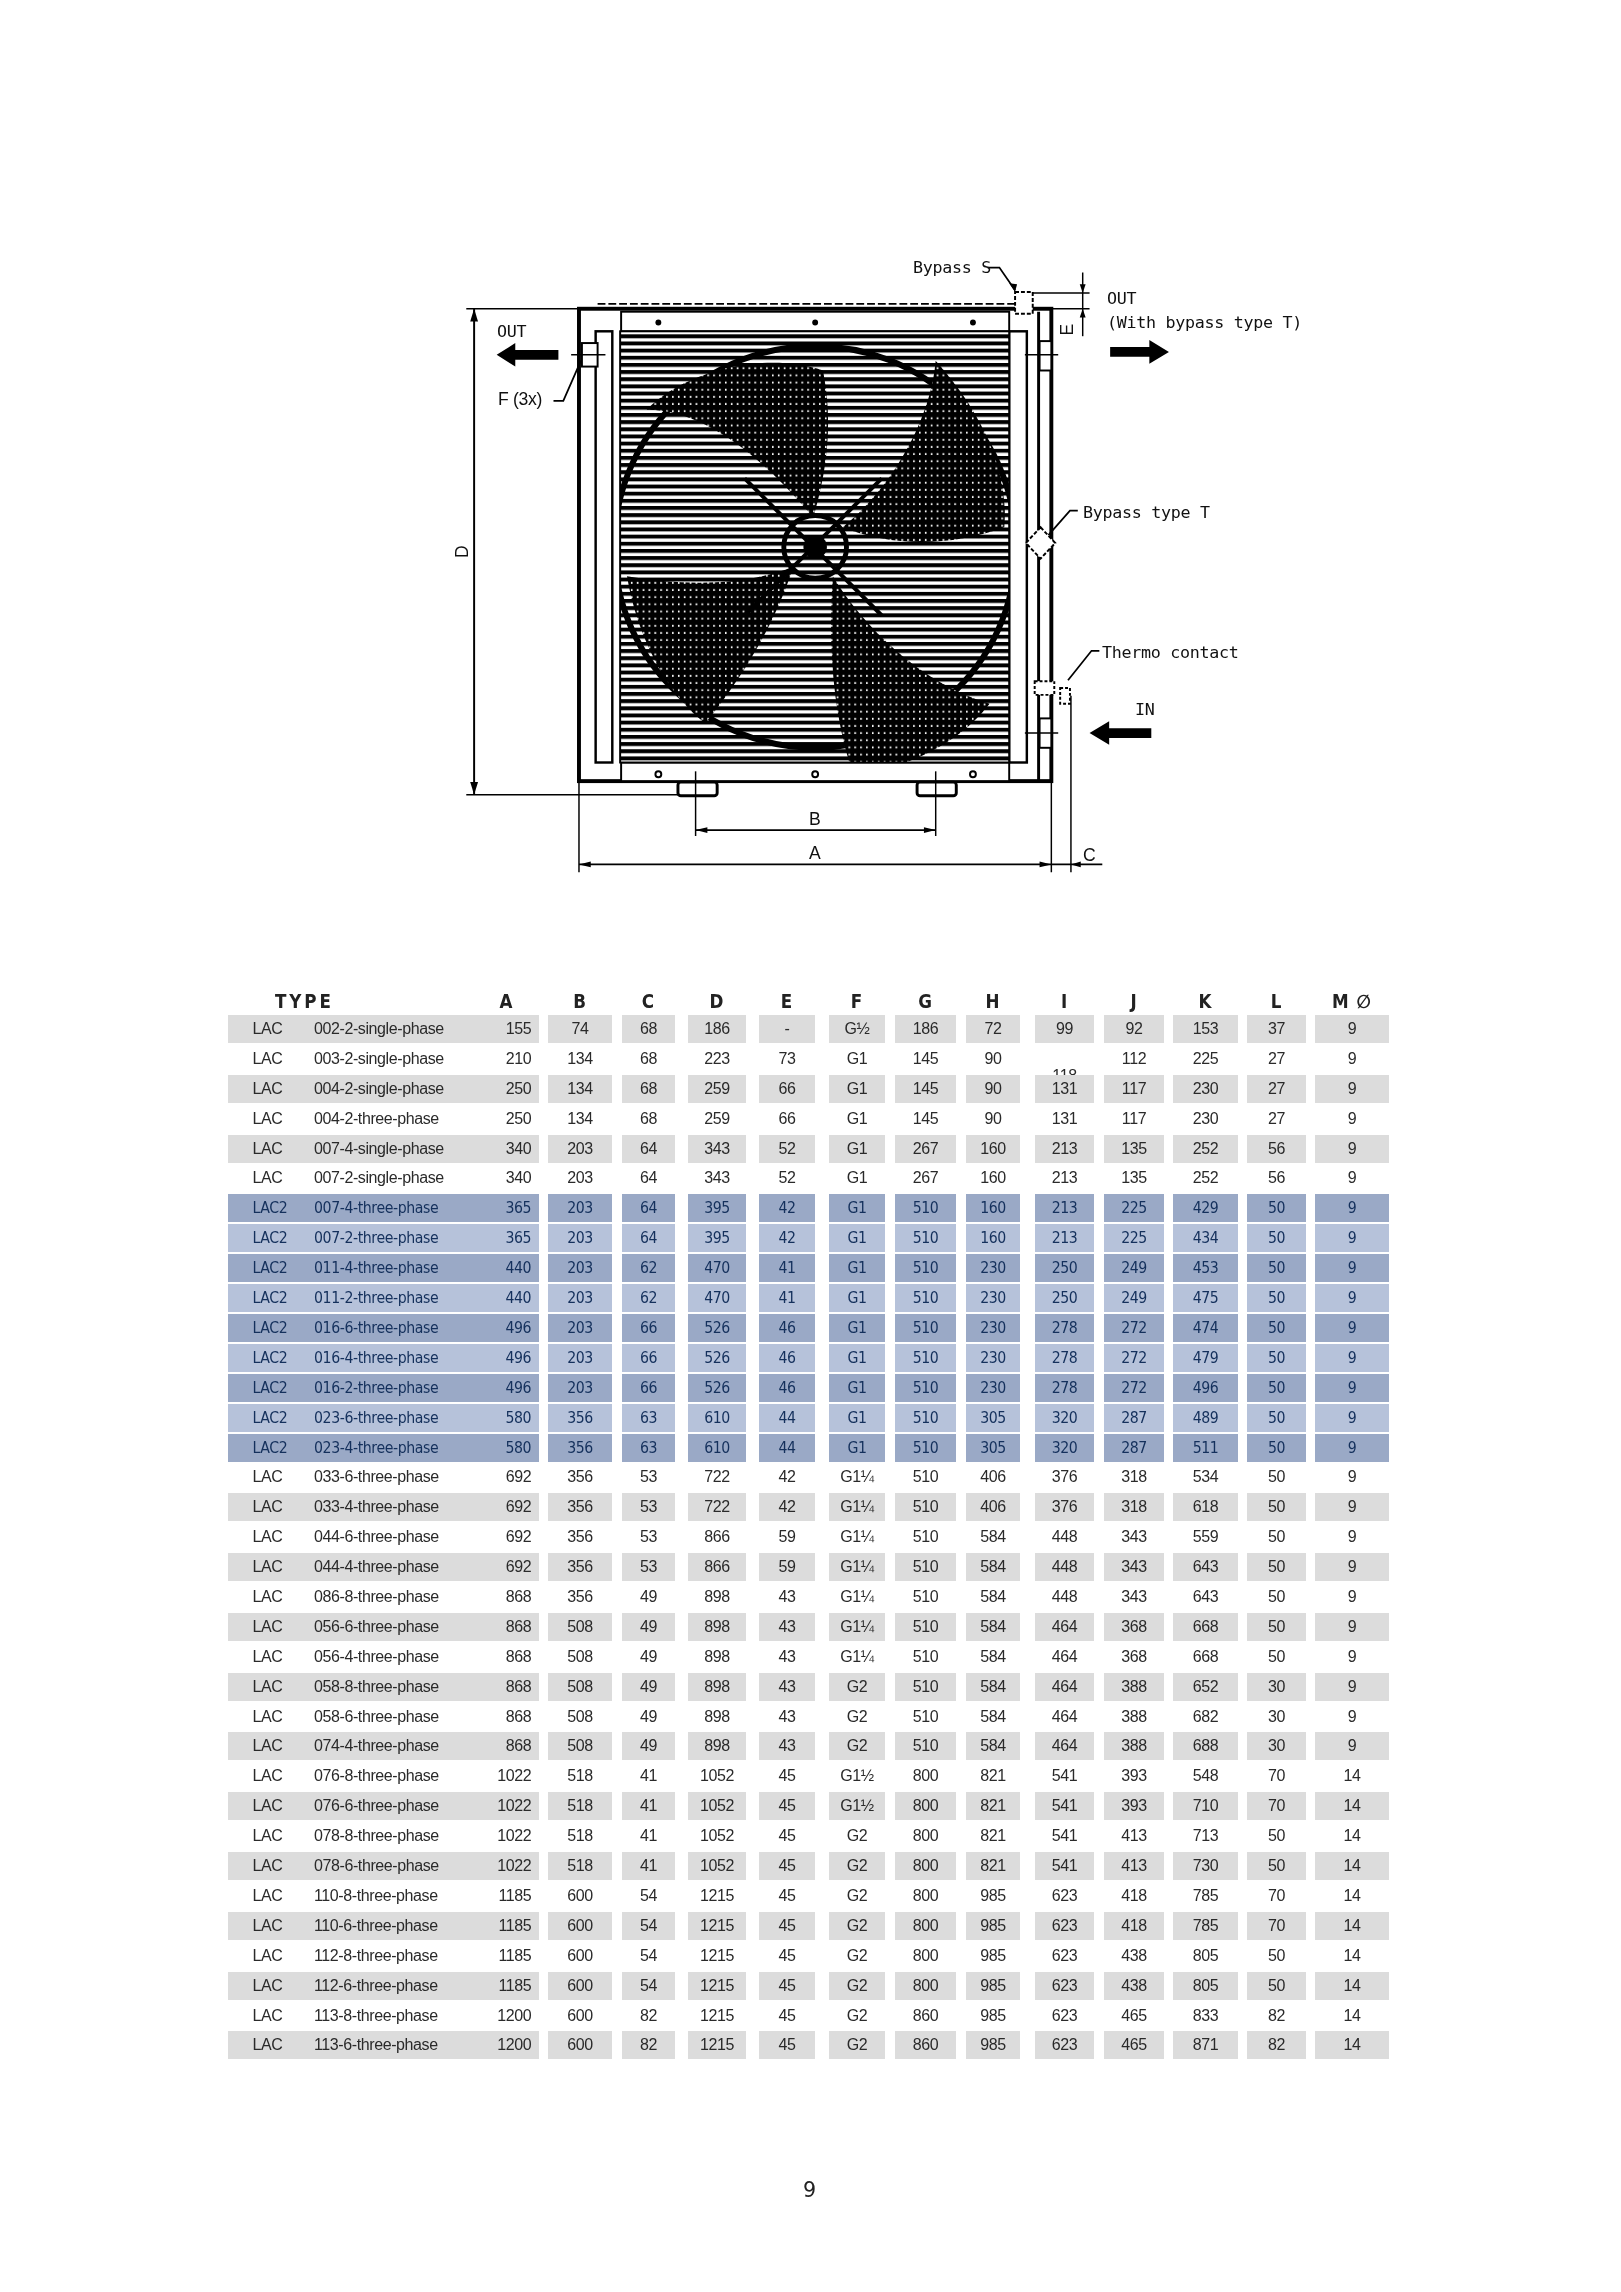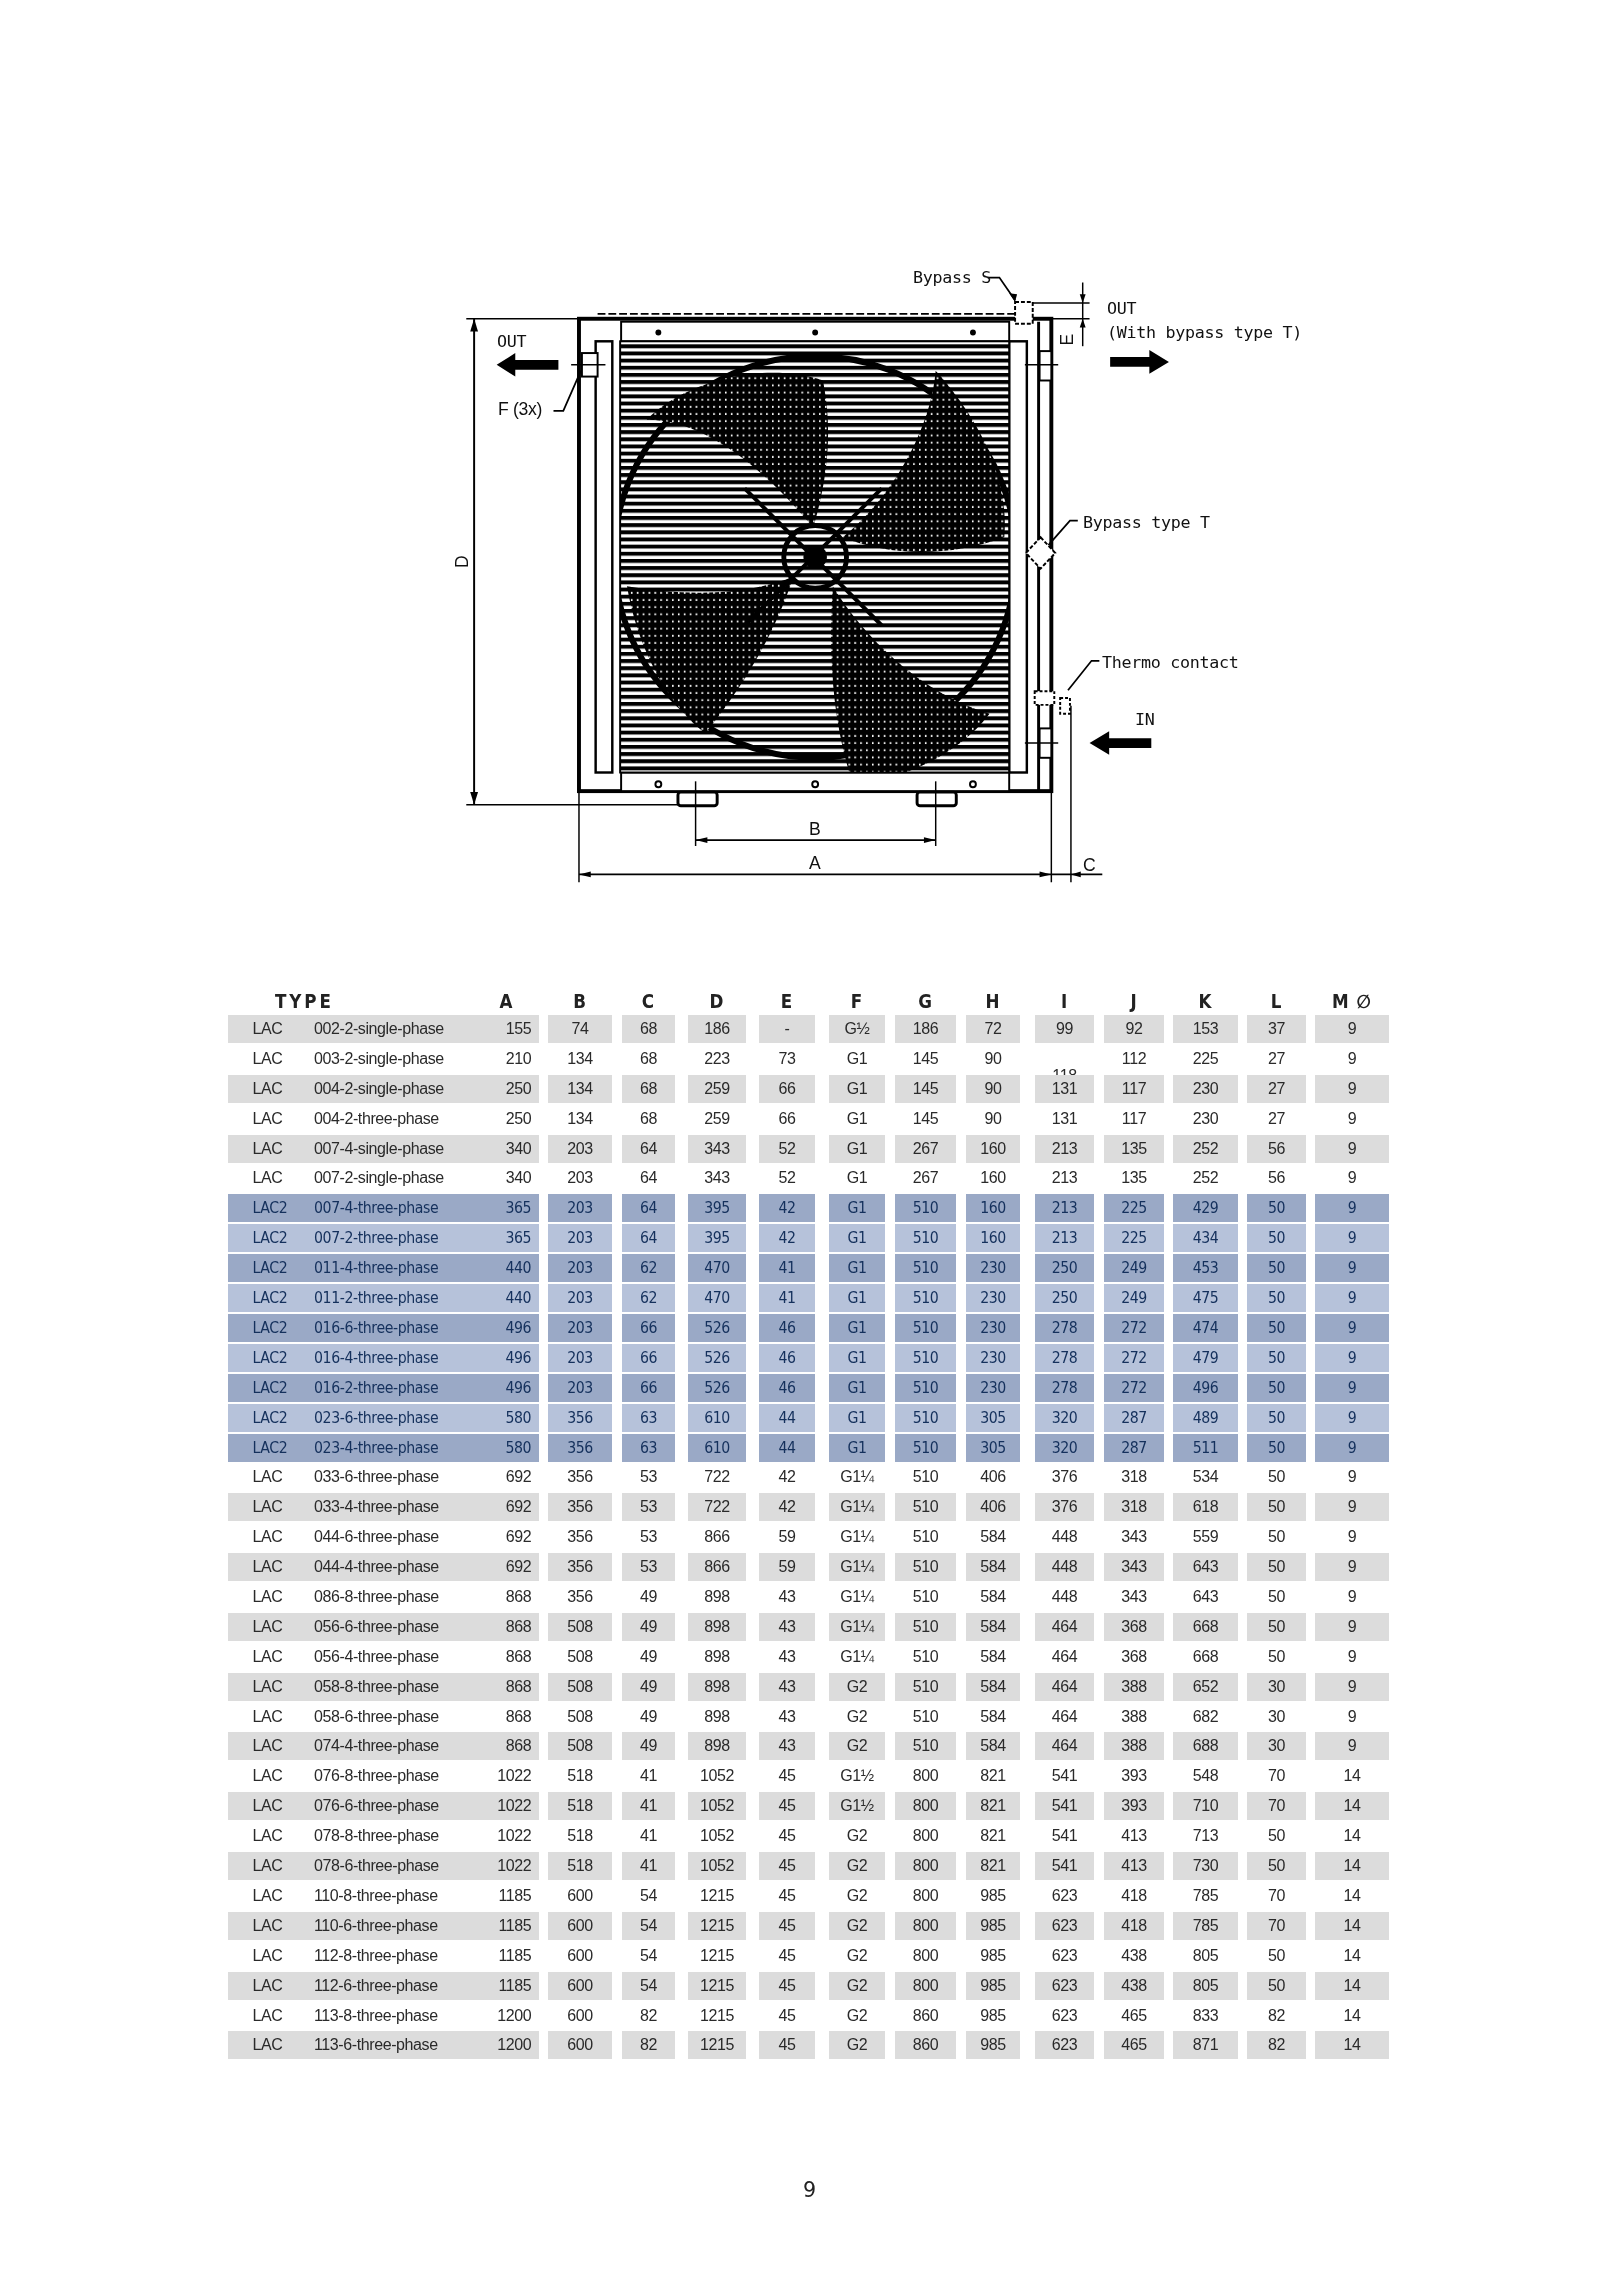--- a/index.html
+++ b/index.html
@@ -1,21 +1,21 @@
 <!DOCTYPE html>
 <html><head>
 <meta charset="utf-8">
 <style>
   html, body { margin: 0; padding: 0; background: #ffffff; }
   body { width: 1621px; height: 2293px; position: relative; overflow: hidden;
          font-family: "DejaVu Sans Condensed", "DejaVu Sans", sans-serif; color: #1a1a1a; }
   .page { position: absolute; left: 0; top: 0; width: 1621px; height: 2293px; background: #fff; }
 
   
-  .diagram { position: absolute; left: 431px; top: 253px; width: 882px; height: 647px; }
+  .diagram { position: absolute; left: 431px; top: 243px; width: 882px; height: 647px; }
   .diagram svg { position: absolute; left: 0; top: 0; }
   .dlabel { position: absolute; font-family: "DejaVu Sans Mono", "Liberation Mono", monospace;
             font-size: 16.7px; color: #111; white-space: nowrap; line-height: 1; letter-spacing: -0.3px; }
   .dlabel.sans { font-family: "Liberation Sans", sans-serif; font-size: 17.6px; }
   .dlabel.rot { transform: rotate(-90deg); transform-origin: center; }
 
   
   .spec-table { position: absolute; left: 228px; top: 990px; width: 1160px; }
   .thead { position: absolute; top: 0; left: 0; height: 24.5px; width: 1160px; }
   .th { position: absolute; top: 0; height: 24.5px; font-family: "DejaVu Sans Condensed", "DejaVu Sans", sans-serif;

